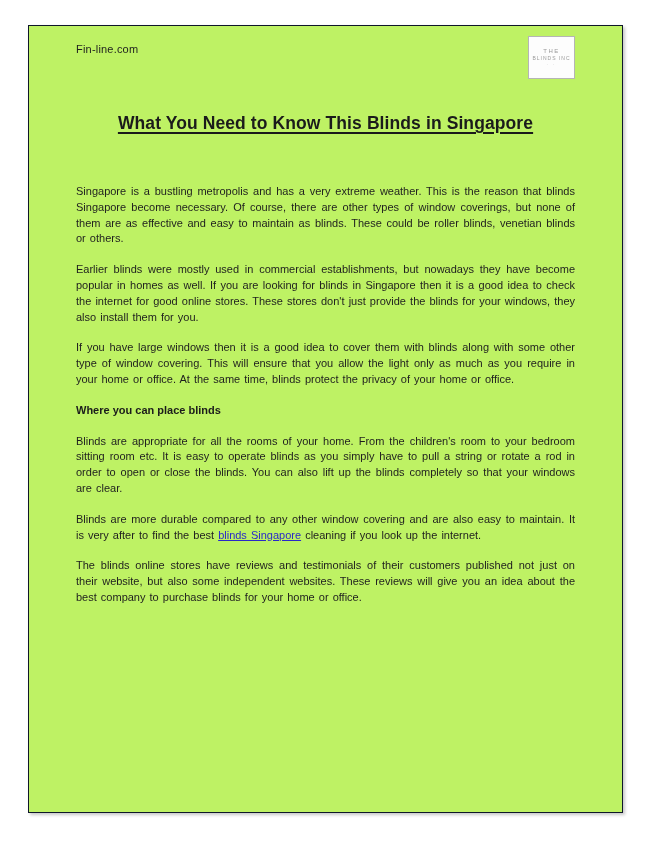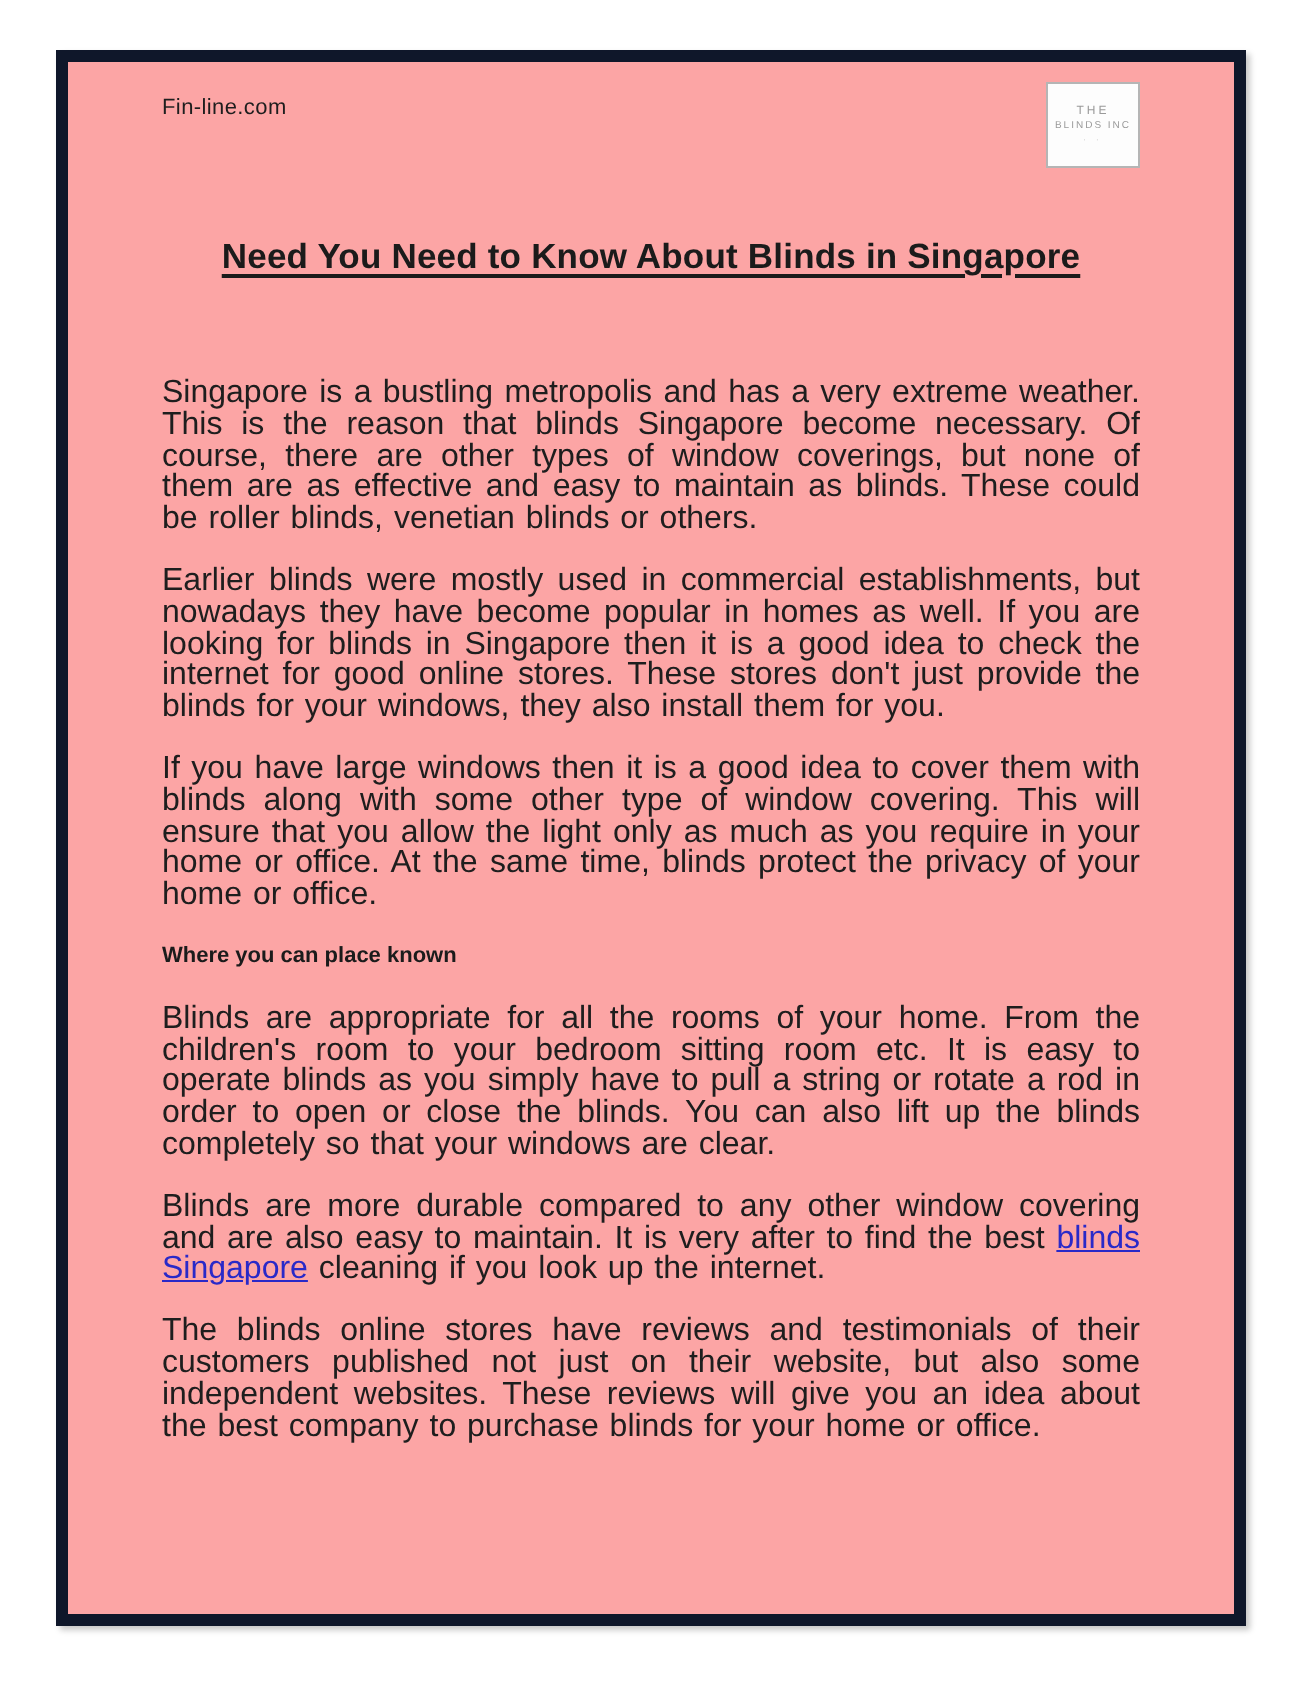--- a/index.html
+++ b/index.html
@@ -7,22 +7,22 @@
     width: 650px; height: 841px;
     background: #ffffff;
     font-family: "Liberation Sans", "DejaVu Sans", sans-serif;
   }
   .canvas { position: relative; width: 650px; height: 841px; background: #ffffff; }
 
   .page {
     position: absolute;
     left: 28px; top: 25px;
     width: 595px; height: 788px;
-    background: #fca5a5;
-    border: 6px solid #0f172a;
+    background: #bef264;
+    border: 1px solid #0f172a;
     box-shadow: 2px 2px 3px rgba(0,0,0,0.22);
     overflow: hidden;
   }
 
   .page-header {
     position: absolute;
     top: 14px; left: 47px; right: 47px;
     height: 52px;
   }
   .site-name {
@@ -58,21 +58,21 @@
     text-decoration-thickness: 1.5px;
     text-underline-offset: 3px;
     letter-spacing: 0.1px;
   }
 
   .doc-body {
     position: absolute;
     top: 158px; left: 47px; right: 47px;
   }
   .doc-body p {
-    font-size: 16px;
+    font-size: 11px;
     line-height: 15.8px;
     color: #1e1e1e;
     text-align: justify;
     word-spacing: 1px;
     margin-bottom: 15px;
   }
   .sub-heading {
     font-size: 11px;
     line-height: 15.8px;
     font-weight: bold;
@@ -92,28 +92,28 @@
 
     <div class="page-header">
       <div class="site-name">Fin-line.com</div>
       <div class="logo-box">
         <span class="logo-line1">THE</span>
         <span class="logo-line2">BLINDS INC</span>
         <span class="logo-line3">· ·</span>
       </div>
     </div>
 
-    <h1 class="doc-title">Need You Need to Know About Blinds in Singapore</h1>
+    <h1 class="doc-title">What You Need to Know This Blinds in Singapore</h1>
 
     <div class="doc-body">
       <p>Singapore is a bustling metropolis and has a very extreme weather. This is the reason that blinds Singapore become necessary. Of course, there are other types of window coverings, but none of them are as effective and easy to maintain as blinds. These could be roller blinds, venetian blinds or others.</p>
       <p>Earlier blinds were mostly used in commercial establishments, but nowadays they have become popular in homes as well. If you are looking for blinds in Singapore then it is a good idea to check the internet for good online stores. These stores don't just provide the blinds for your windows, they also install them for you.</p>
       <p>If you have large windows then it is a good idea to cover them with blinds along with some other type of window covering. This will ensure that you allow the light only as much as you require in your home or office. At the same time, blinds protect the privacy of your home or office.</p>
 
-      <div class="sub-heading">Where you can place known</div>
+      <div class="sub-heading">Where you can place blinds</div>
 
       <p>Blinds are appropriate for all the rooms of your home. From the children's room to your bedroom sitting room etc. It is easy to operate blinds as you simply have to pull a string or rotate a rod in order to open or close the blinds. You can also lift up the blinds completely so that your windows are clear.</p>
 
       <p>
         <span>Blinds are more durable compared to any other window covering and are also easy to maintain. It is very after to find the best </span><a class="doc-link" href="#">blinds Singapore</a><span> cleaning if you look up the internet.</span>
       </p>
 
       <p>The blinds online stores have reviews and testimonials of their customers published not just on their website, but also some independent websites. These reviews will give you an idea about the best company to purchase blinds for your home or office.</p>
     </div>
 

